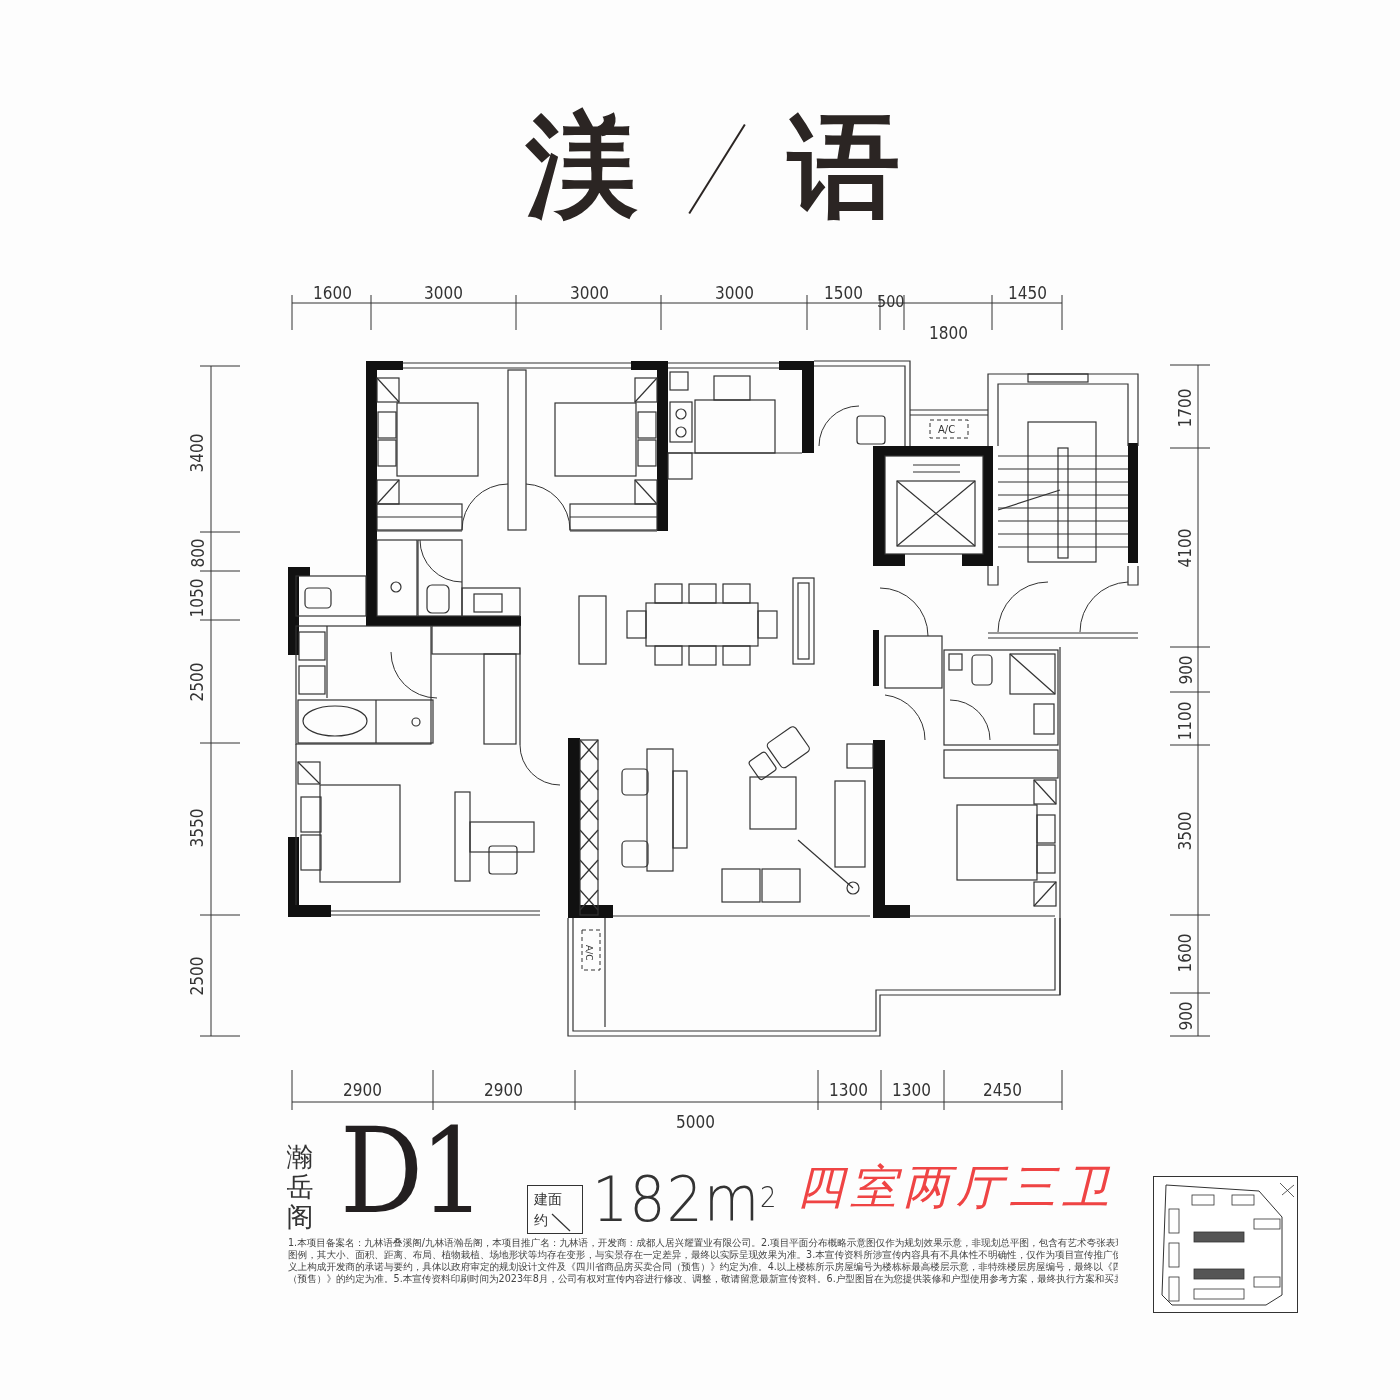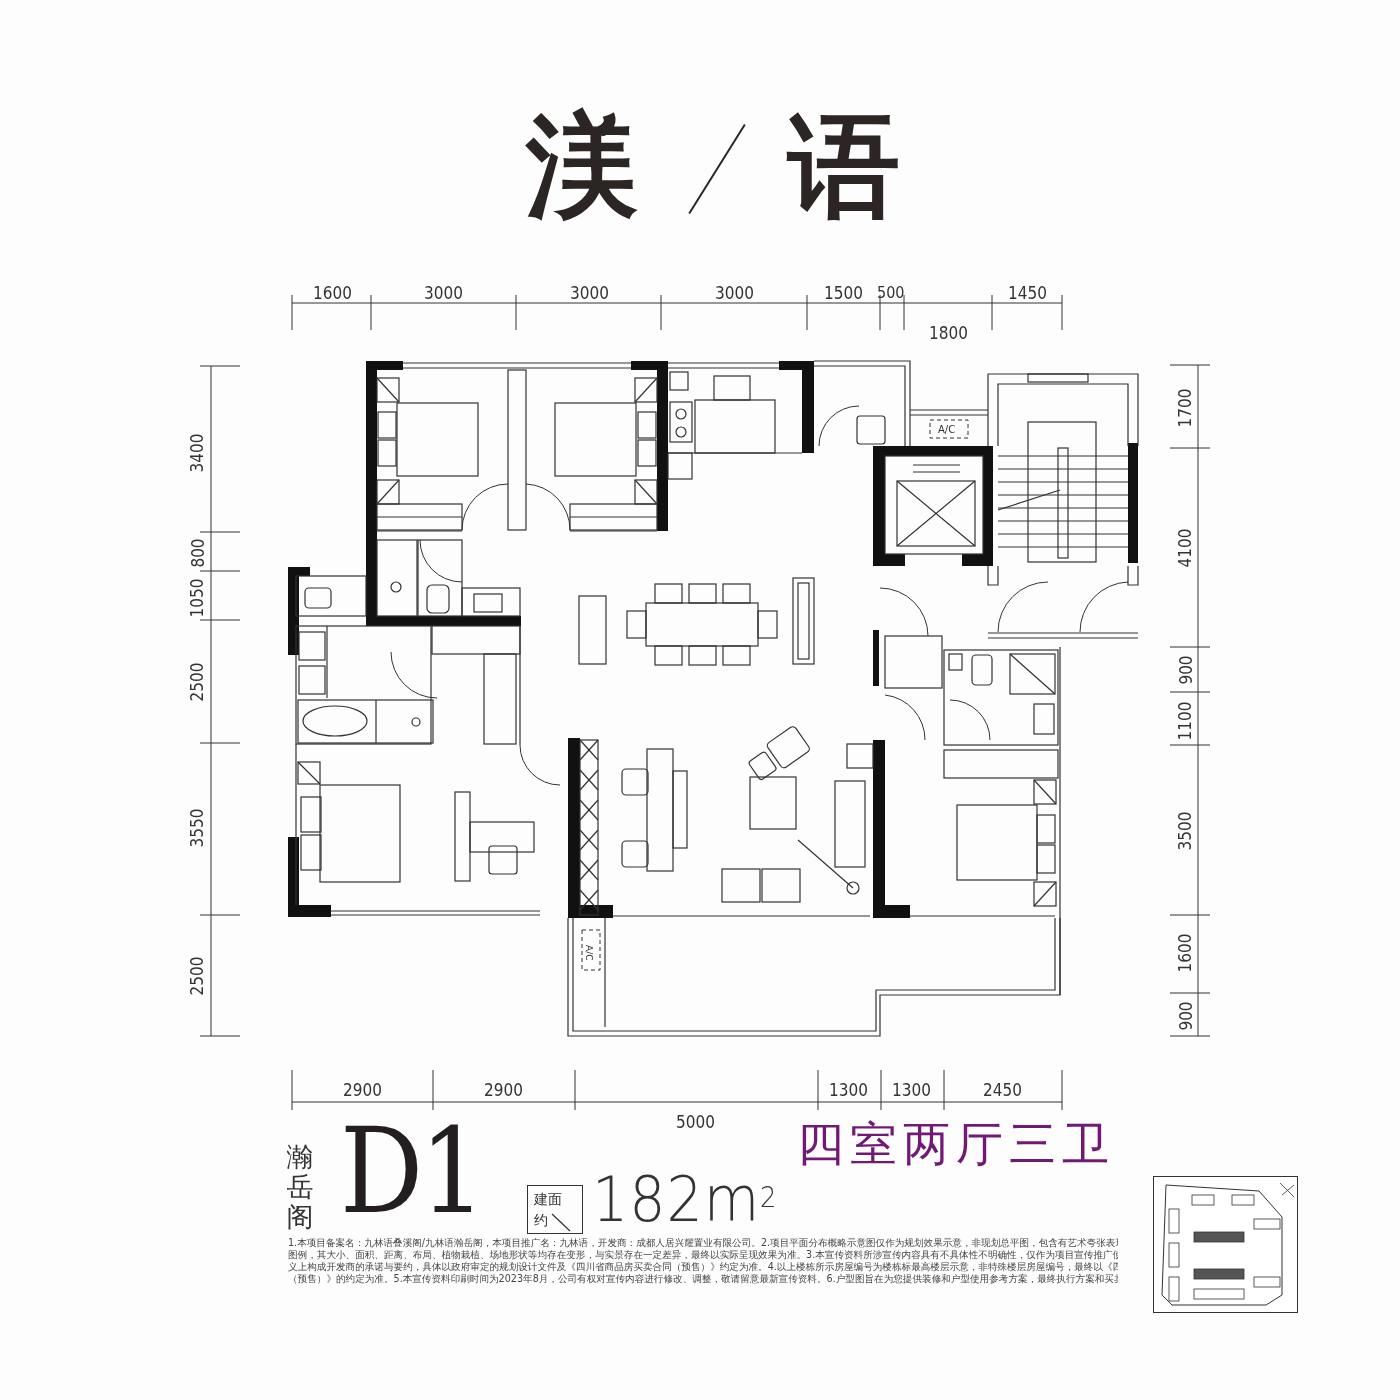--- a/index.html
+++ b/index.html
@@ -12,39 +12,39 @@
   .dim.v { transform:rotate(-90deg); transform-origin:center center; }
   svg.plan { position:absolute; left:0; top:0; }
   .cap-vert { position:absolute; left:283px; top:1142px; width:34px; font-size:27px; line-height:30px; color:#333; text-align:center; }
   .cap-code { position:absolute; left:340px; top:1112px; font-family:"DejaVu Serif", serif; font-size:118px; line-height:118px; color:#231f20; letter-spacing:-4px; transform:scaleX(0.88); transform-origin:left; }
   .cap-box { position:absolute; left:527px; top:1185px; width:45px; height:47px; border:1.5px solid #333; font-size:14px; line-height:18px; color:#333;padding-left:9px; }
   .cap-box .a { position:absolute; left:6px; top:4px; }
   .cap-box .b { position:absolute; left:6px; top:25px; }
   .cap-box svg { position:absolute; left:0; top:0; }
   .cap-area { position:absolute; left:592px; top:1165px; font-size:62px; line-height:70px; font-weight:200; color:#333; letter-spacing:1px; transform:scaleX(0.92); transform-origin:left; }
   .cap-area sup { font-size:28px; vertical-align:top; position:relative; top:-2px; }
-  .cap-layout { position:absolute; left:797px; top:1117px; font-size:47px; line-height:54px; font-weight:200; color:#701a75; letter-spacing:6px; }
+  .cap-layout { position:absolute; left:797px; top:1160px; font-size:47px; line-height:54px; font-weight:200; color:#ef4444; letter-spacing:6px;font-style:italic; }
   .notes { position:absolute; left:288px; top:1237px; width:830px; font-size:9.6px; line-height:12px; color:#444; }
   .notes div { white-space:nowrap; overflow:hidden; }
   .keymap { position:absolute; left:1153px; top:1176px; width:143px; height:135px; border:1px solid #333; background:#fff; }
 </style>
 </head>
 <body>
 
 <div class="title">
   <span class="t1">渼</span><span class="slash"></span><span class="t2">语</span>
 </div>
 
 <div>
   <span class="dim" style="left:313px;top:283px;">1600</span>
   <span class="dim" style="left:424px;top:283px;">3000</span>
   <span class="dim" style="left:570px;top:283px;">3000</span>
   <span class="dim" style="left:715px;top:283px;">3000</span>
   <span class="dim" style="left:824px;top:283px;">1500</span>
-  <span class="dim" style="left:877px;top:283px;font-size:16px;">500</span>
+  <span class="dim" style="left:877px;top:292px;font-size:16px;">500</span>
   <span class="dim" style="left:929px;top:283px;margin-top:40px;">1800</span>
   <span class="dim" style="left:1008px;top:283px;text-align:right;">1450</span>
 </div>
 
 <div>
   <span class="dim" style="left:343px;top:1080px;">2900</span>
   <span class="dim" style="left:484px;top:1080px;">2900</span>
   <span class="dim" style="left:676px;top:1112px;">5000</span>
   <span class="dim" style="left:829px;top:1080px;">1300</span>
   <span class="dim" style="left:892px;top:1080px;">1300</span>

